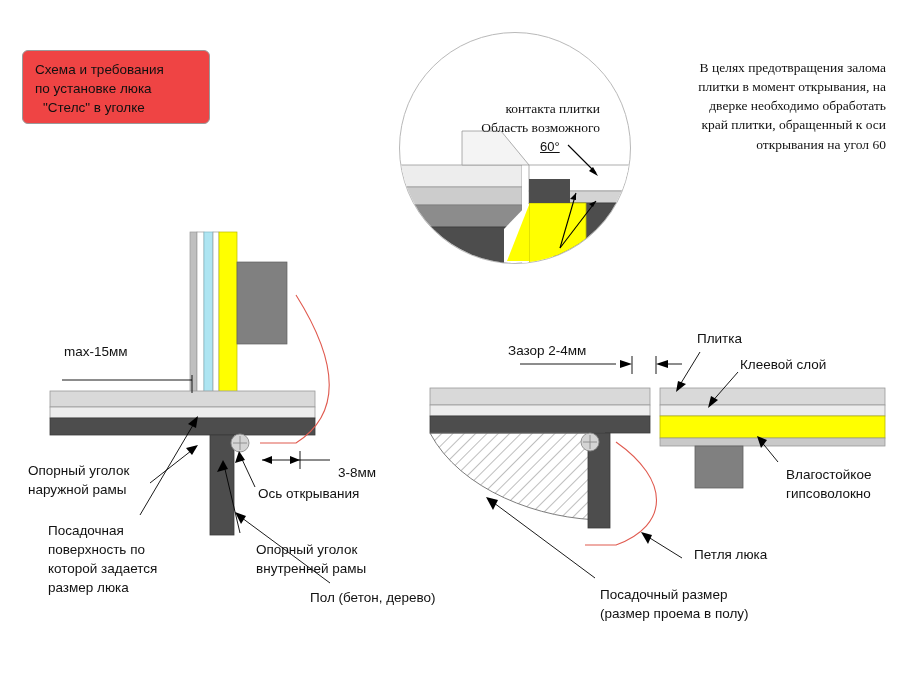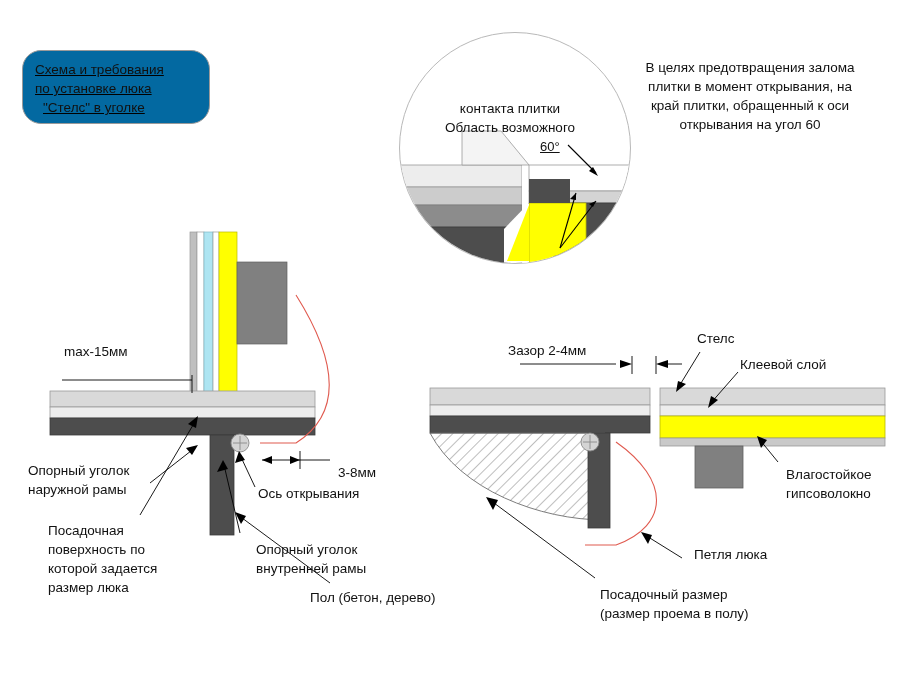--- a/index.html
+++ b/index.html
@@ -15,30 +15,29 @@
     font-family: "Liberation Sans", sans-serif;
     overflow: hidden;
   }
   .abs { position: absolute; }
   .txt {
     font-size: 13.5px;
     color: #111111;
     line-height: 1.42;
     white-space: pre;
   }
-  .txt-c { text-align: center; }
+  .txt-c { text-align: right; font-family: Liberation Serif, serif; }
 
   
   .callout {
     left: 22px; top: 50px;
     width: 186px; height: 72px;
     border: 1px solid #9a9a9a;
-    border-radius: 19px;
-    background: #0369a1;
-    text-decoration: underline;
+    border-radius: 6px;
+    background: #ef4444;
   }
   .callout .txt { padding: 9px 0 0 12px; }
 
   
   .circle {
     left: 399px; top: 32px;
     width: 230px; height: 230px;
     border-radius: 50%;
     border: 1px solid #b9b9b9;
     background: #ffffff;
@@ -54,20 +53,21 @@
 
   <div class="abs callout">
     <div class="txt">Схема и требования</div>
     <div class="txt" style="padding:0 0 0 12px;">по установке люка</div>
     <div class="txt" style="padding:0 0 0 20px;">"Стелс" в уголке</div>
   </div>
 
   <div class="abs" style="left:614px; top:58px; width:272px;">
     <div class="txt txt-c">В целях предотвращения залома</div>
     <div class="txt txt-c">плитки в момент открывания, на</div>
+    <div class="txt txt-c">дверке необходимо обработать</div>
     <div class="txt txt-c">край плитки, обращенный к оси</div>
     <div class="txt txt-c">открывания на угол 60</div>
   </div>
 
   <div class="abs circle">
     <svg width="230" height="230" viewBox="0 0 230 230">
 
       <rect x="0" y="132" width="122" height="22" fill="#ededed" stroke="#9a9a9a" stroke-width="0.8"></rect>
       <rect x="0" y="154" width="122" height="18" fill="#cccccc" stroke="#9a9a9a" stroke-width="0.8"></rect>
       <rect x="0" y="172" width="122" height="22" fill="#8c8c8c" stroke="#7a7a7a" stroke-width="0.8"></rect>
@@ -224,21 +224,21 @@
     <polygon points="337,106 341,118 347,110" fill="#000000"></polygon>
 
     <line x1="262" y1="228" x2="225" y2="205" stroke="#000000" stroke-width="0.9"></line>
     <polygon points="221,202 228,214 232,205" fill="#000000"></polygon>
 
     <line x1="175" y1="248" x2="70" y2="170" stroke="#000000" stroke-width="0.9"></line>
     <polygon points="66,167 73,180 78,170" fill="#000000"></polygon>
   </svg>
 
   <div class="abs txt" style="left:508px; top:341px;">Зазор 2-4мм</div>
-  <div class="abs txt" style="left:697px; top:329px;">Стелс</div>
+  <div class="abs txt" style="left:697px; top:329px;">Плитка</div>
   <div class="abs txt" style="left:740px; top:355px;">Клеевой слой</div>
 
   <div class="abs" style="left:786px; top:465px;">
     <div class="txt">Влагостойкое</div>
     <div class="txt">гипсоволокно</div>
   </div>
 
   <div class="abs txt" style="left:694px; top:545px;">Петля люка</div>
 
   <div class="abs" style="left:600px; top:585px;">

